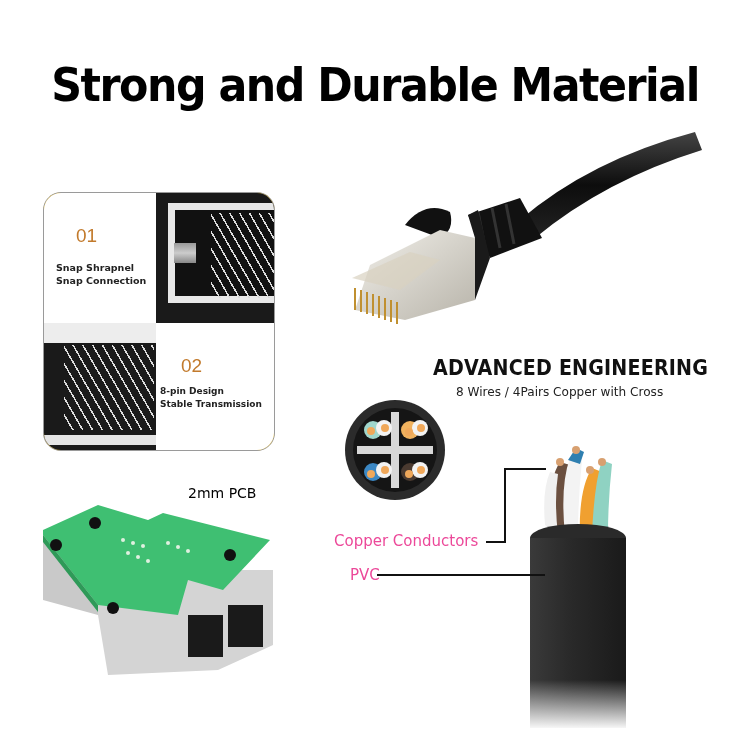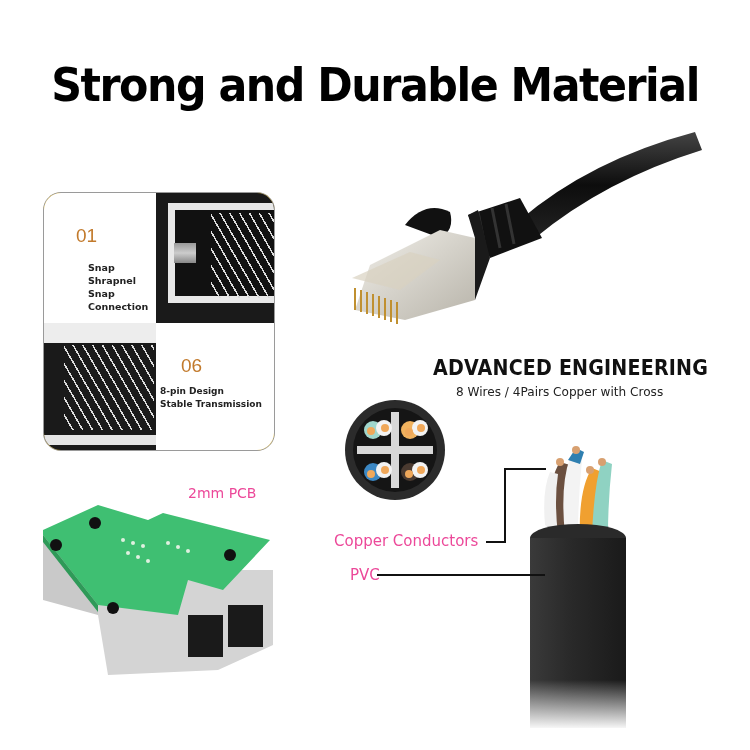--- a/index.html
+++ b/index.html
@@ -19,36 +19,36 @@
     }
     .cell { position: absolute; overflow: hidden; }
     .cell.tl { left: 0; top: 0; width: 112px; height: 130px; background: #fff; }
     .cell.tr { left: 112px; top: 0; width: 120px; height: 130px; background: #1a1a1a; }
     .cell.bl { left: 0; top: 130px; width: 112px; height: 129px; background: #1a1a1a; }
     .cell.br { left: 112px; top: 130px; width: 120px; height: 129px; background: #fff; }
 
     .num { position: absolute; font-size: 19px; color: #c27a2c; font-family: "Liberation Sans", sans-serif; }
     .cap { position: absolute; font-size: 9.5px; font-weight: bold; color: #222; line-height: 13px; font-family: "DejaVu Sans", sans-serif; }
     .cell.tl .num { left: 32px; top: 32px; }
-    .cell.tl .cap { left: 12px; top: 68px; text-align: left; margin-left: 32px; }
+    .cell.tl .cap { left: 12px; top: 68px; text-align: left; }
     .cell.br .num { left: 25px; top: 32px; }
     .cell.br .cap { left: 4px; top: 62px; text-align: left; width: 112px; font-size: 9px; }
 
     
     .jack-frame { position: absolute; border: 7px solid #e8e8e8; background: #111; }
     .stripes {
       position: absolute;
       background: repeating-linear-gradient(60deg, transparent 0 7px, #dcdcdc 7px 8.5px);
     }
 
     .headline { position: absolute; left: 433px; top: 356px; font-weight: bold; font-size: 20.5px; letter-spacing: 0.2px; color: #111; font-family: "DejaVu Sans", sans-serif; transform: scaleX(0.93); transform-origin: left; }
     .subline { position: absolute; left: 456px; top: 384px; font-size: 13px; color: #222; font-family: "DejaVu Sans", sans-serif; transform: scaleX(0.93); transform-origin: left; }
 
     .lbl { position: absolute; font-size: 15px; color: #ec4899; font-family: "DejaVu Sans", sans-serif; text-align: center; }
-    .pcb-lbl { position: absolute; left: 188px; top: 485px; font-size: 14px; color: #ec4899; font-family: "DejaVu Sans", sans-serif; }
+    .pcb-lbl { position: absolute; left: 188px; top: 485px; font-size: 14px; color: #000000; font-family: "DejaVu Sans", sans-serif; }
 
     .line { position: absolute; background: #111; }
   </style>
 </head>
 <body>
 
 <div class="title">Strong and Durable Material</div>
 
 <div class="panel">
   <div class="cell tl">
@@ -62,21 +62,21 @@
     <div class="jack-frame" style="left:12px; top:10px; width:120px; height:100px;"></div>
     <div style="position:absolute; left:18px; top:50px; width:22px; height:20px; background:linear-gradient(#999,#ccc,#888);"></div>
     <div class="stripes" style="left:55px; top:20px; width:70px; height:85px;"></div>
   </div>
   <div class="cell bl">
     <div style="position:absolute; left:-6px; top:0; width:130px; height:20px; background:#ededed;"></div>
     <div class="stripes" style="left:20px; top:22px; width:90px; height:85px;"></div>
     <div style="position:absolute; left:0; top:112px; width:112px; height:10px; background:#e5e5e5;"></div>
   </div>
   <div class="cell br">
-    <div class="num">06</div>
+    <div class="num">02</div>
     <div class="cap">
       <div>8-pin Design</div>
       <div>Stable  Transmission</div>
     </div>
   </div>
 </div>
 
 <svg style="position:absolute; left:330px; top:120px;" width="380" height="230" viewBox="0 0 380 230">
   <defs>
     <linearGradient id="cableG" x1="0" y1="0" x2="0" y2="1">

